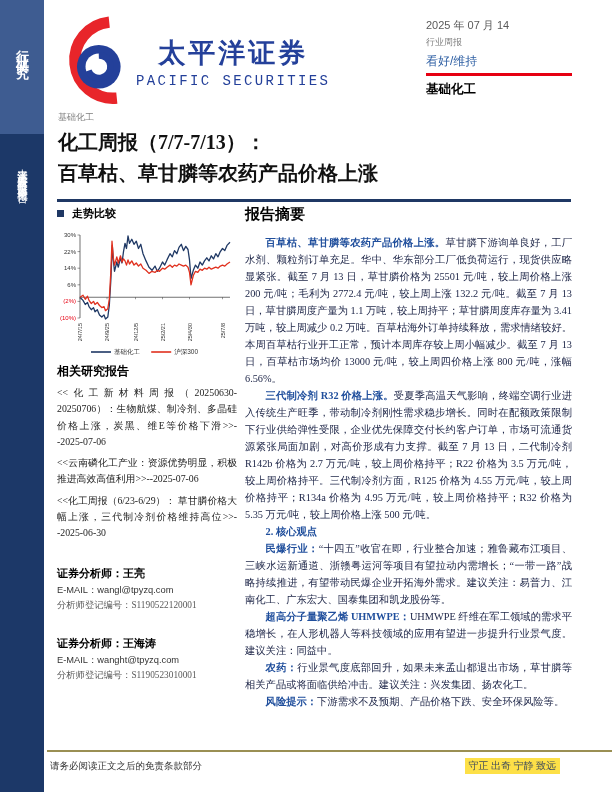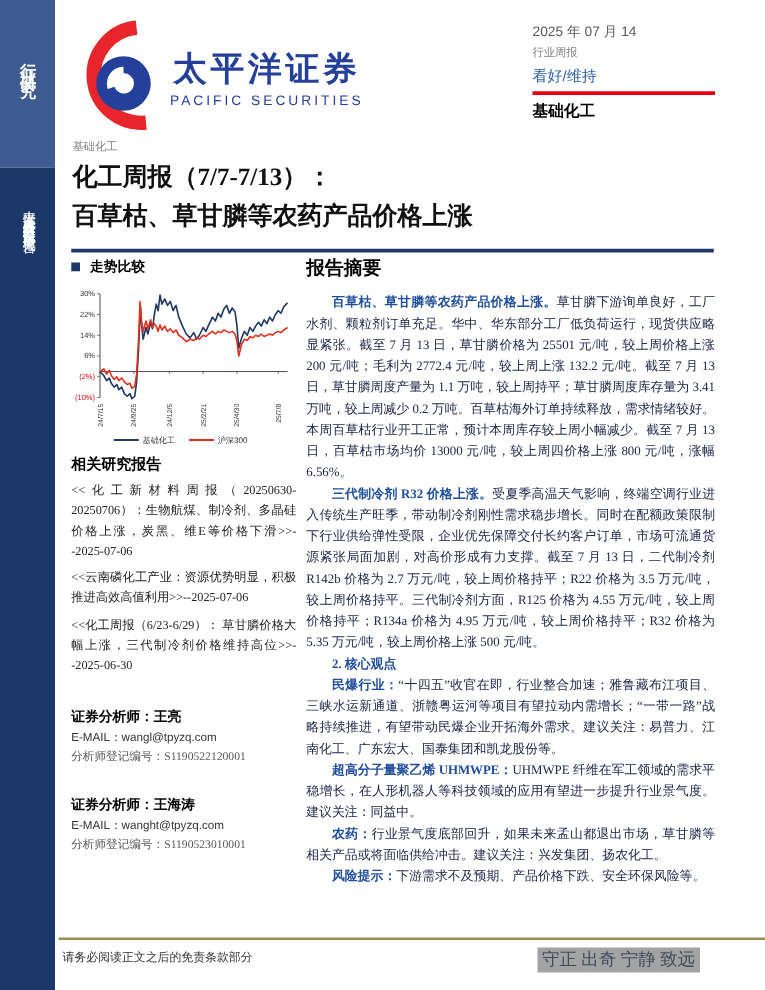--- a/index.html
+++ b/index.html
@@ -9,21 +9,21 @@
   .sidebar-top{position:absolute;left:0;top:0;width:44px;height:134px;background:#3e5c91;display:flex;justify-content:center;}
   .sidebar-bottom{position:absolute;left:0;top:134px;width:44px;height:658px;background:#1c3868;display:flex;justify-content:center;}
   .v-text{writing-mode:vertical-rl;color:#fff;}
   .st{margin-top:40px;font-size:13px;font-weight:bold;letter-spacing:5px;}
   .sb{margin-top:26px;font-size:10.5px;letter-spacing:1.5px;}
   
   .logo{position:absolute;left:58px;top:14px;display:flex;align-items:center;}
   .logo-mark{width:74px;height:96px;flex:none;}
   .logo-text{margin-left:4px;}
   .logo-cn{font-size:27px;font-weight:bold;color:#24409a;letter-spacing:3px;font-family:"Liberation Sans",sans-serif;text-align:center;}
-  .logo-en{font-size:11px;color:#24409a;letter-spacing:2.4px;margin-top:2px;font-family:Liberation Sans, sans-serif;}
+  .logo-en{font-size:14px;color:#24409a;letter-spacing:2.4px;margin-top:2px;font-family:Liberation Mono, monospace;}
   
   .meta{position:absolute;left:426px;top:18px;width:146px;text-align:left;font-family:Liberation Sans, sans-serif;}
   .meta-date{font-size:11px;color:#595959;}
   .meta-type{font-size:9px;color:#808080;margin-top:3px;}
   .meta-rating{font-size:12px;color:#2e5fa3;margin-top:4px;}
   .meta-rule{height:3px;background:#e60012;margin-top:3px;}
   .meta-industry{font-size:12.5px;font-weight:bold;color:#000;margin-top:5px;}
   
   .eyebrow{position:absolute;left:58px;top:111px;font-size:9px;color:#7f7f7f;}
   .title{position:absolute;left:58px;top:127px;width:514px;margin:0;font-size:20px;font-weight:bold;color:#111;line-height:31px;}
@@ -43,21 +43,21 @@
   .an-reg{font-size:9.3px;color:#595959;margin-top:2px;}
   
   .right-col{position:absolute;left:245px;top:205px;width:327px;}
   .sum-title{font-size:15px;font-weight:bold;color:#000;}
   .paras{margin-top:10px;}
   .para{margin:0;font-size:10.3px;line-height:17px;text-align:justify;color:#20284a;text-indent:2em;}
   .lead{color:#1f4e9c;font-weight:bold;}
   
   .foot-rule{position:absolute;left:47px;top:750px;width:565px;height:2px;background:#9a8f53;}
   .foot-left{position:absolute;left:50px;top:760px;font-size:9.5px;color:#333;}
-  .foot-right{position:absolute;right:52px;top:758px;font-size:14px;color:#3f4a5a;background:#a3a3a3;padding:1px 4px;}
+  .foot-right{position:absolute;right:52px;top:758px;font-size:10px;color:#3f4a5a;background:#fde047;padding:1px 4px;}
 </style>
 </head>
 <body>
 
 <div class="page">
 
   <div class="sidebar-top">
     <div class="v-text st">行业研究</div>
   </div>
   <div class="sidebar-bottom">

